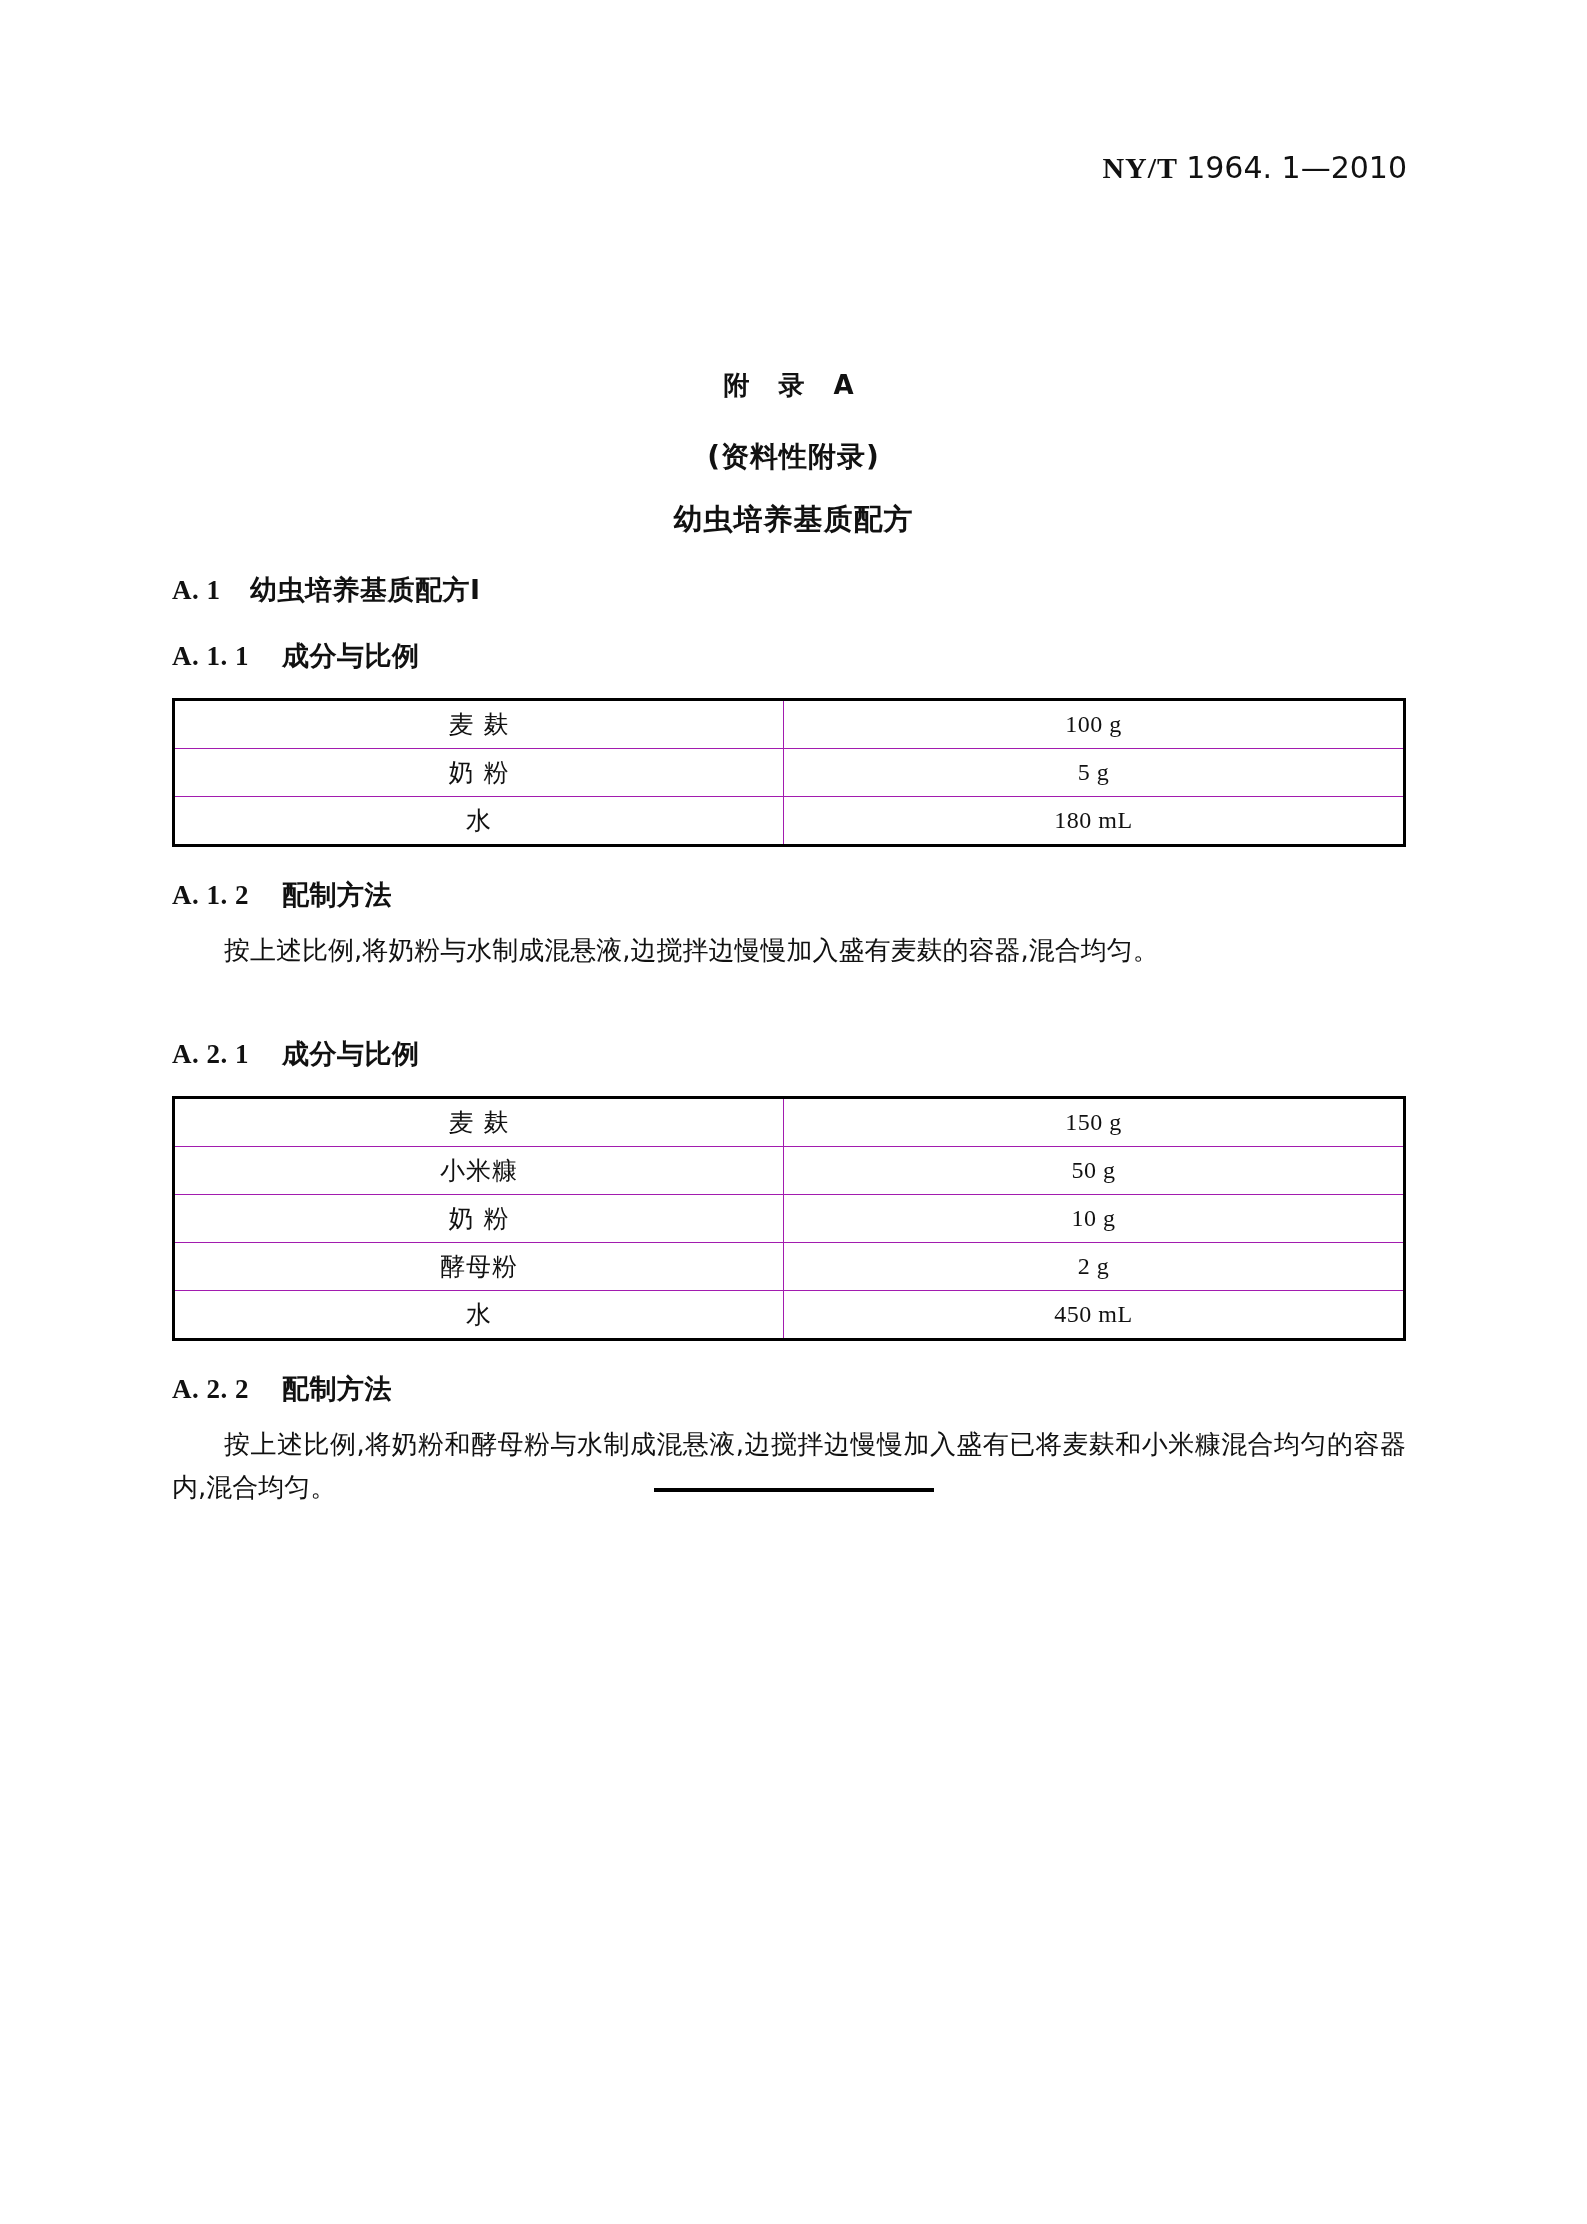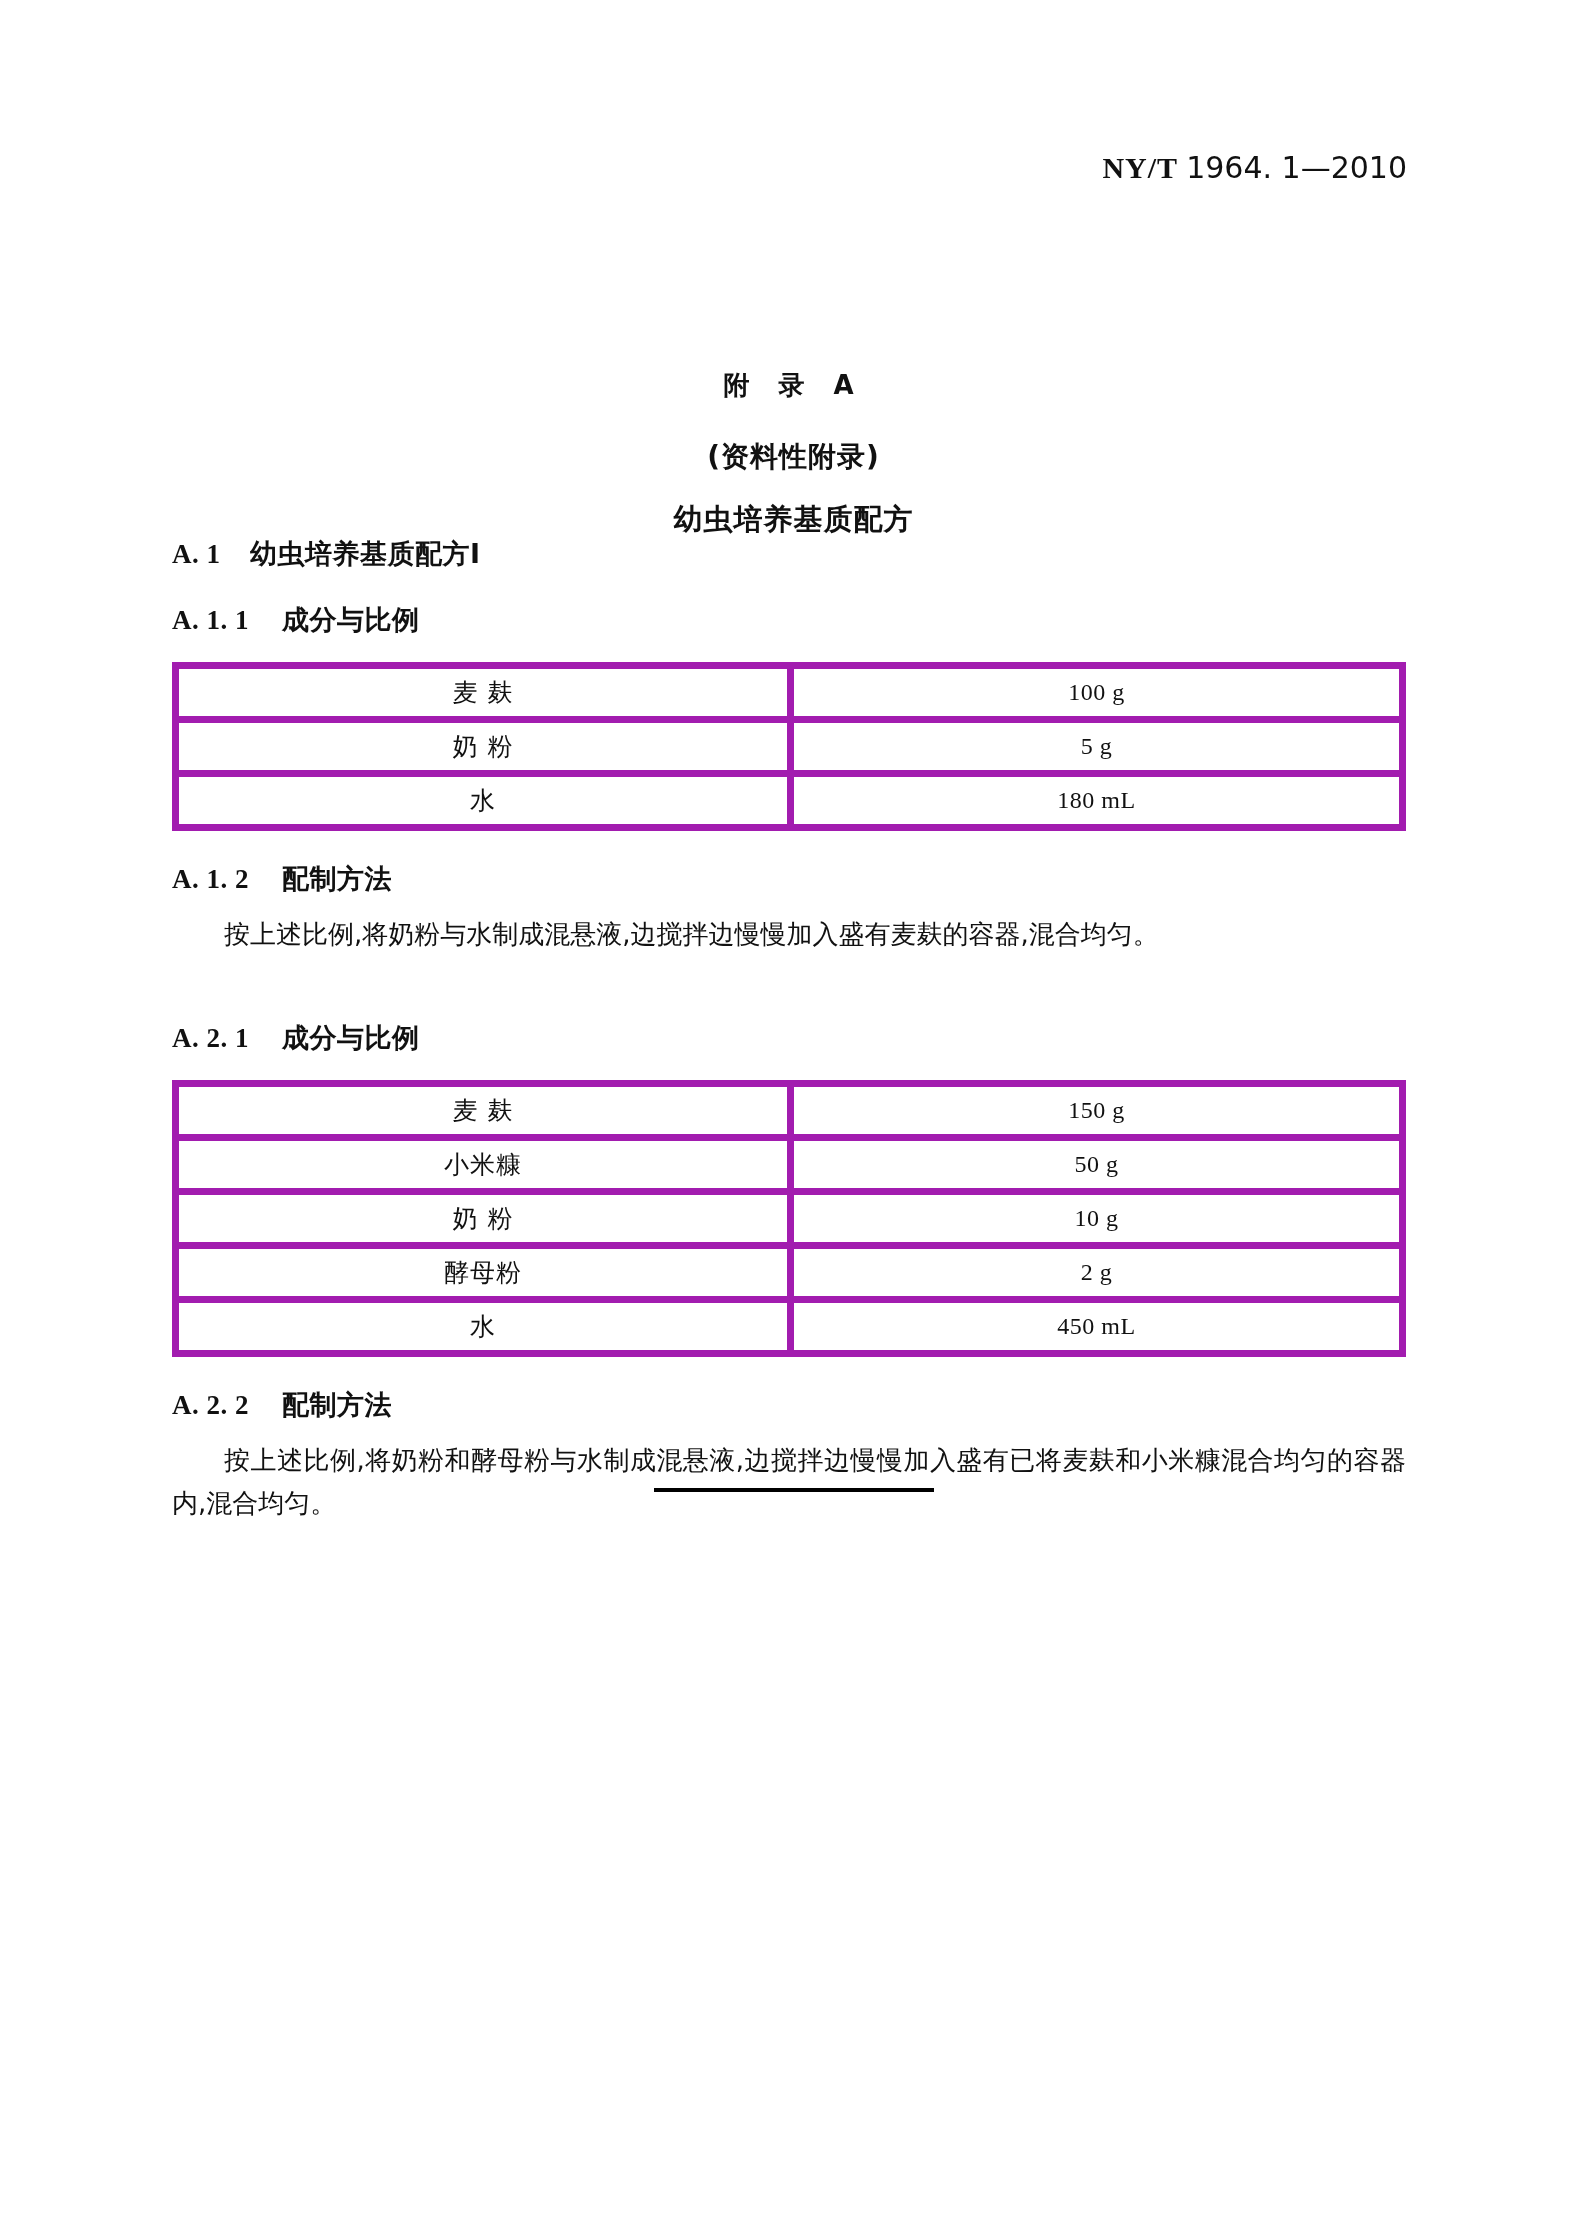--- a/index.html
+++ b/index.html
@@ -66,21 +66,21 @@
     font-weight: bold;
     font-size: 29px;
     letter-spacing: 1px;
     margin-top: 24px;
   }
 
   
   .content {
     position: absolute;
     left: 172px;
-    top: 536px;
+    top: 572px;
     width: 1234px;
   }
   .h-clause {
     font-family: "DejaVu Sans", "Liberation Sans", sans-serif;
     font-weight: bold;
     font-size: 27px;
     letter-spacing: 0.5px;
     white-space: nowrap;
   }
   .h-clause .num {
@@ -102,21 +102,21 @@
   }
 
   
   table.recipe {
     border-collapse: collapse;
     width: 1234px;
     table-layout: fixed;
     border: 3px solid #000000;
   }
   table.recipe td {
-    border: 7px solid #a21caf;
+    border: 1px solid #a21caf;
     height: 45px;
     text-align: center;
     vertical-align: middle;
     font-size: 25px;
   }
   table.recipe td.name {
     width: 606px;
     font-family: "DejaVu Sans", "Liberation Sans", sans-serif;
     letter-spacing: 1px;
   }

